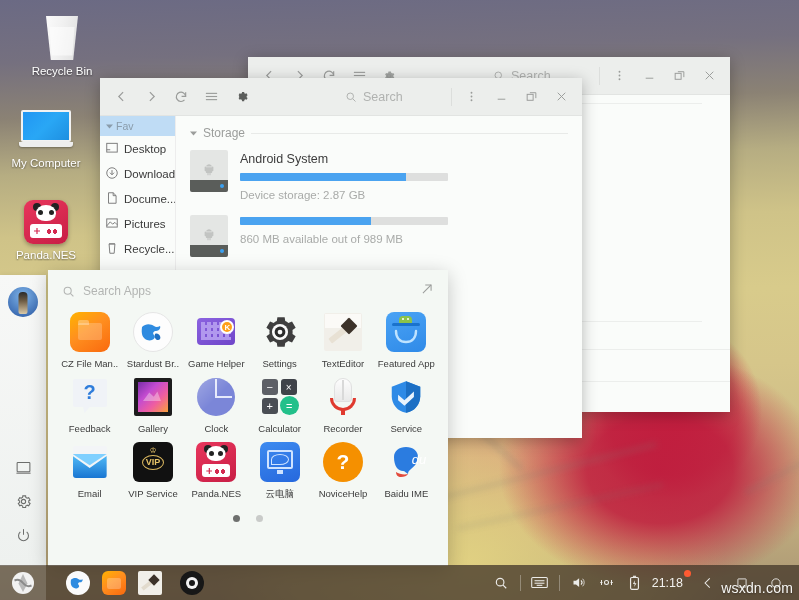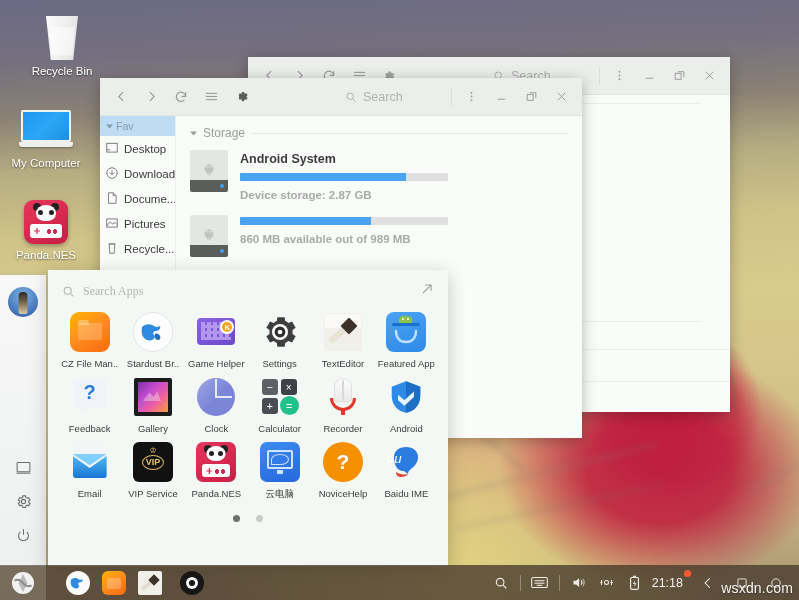--- a/index.html
+++ b/index.html
@@ -167,35 +167,35 @@
     position:absolute; left:50%; top:10px; transform:translateX(-50%);
     width:15px;height:17px; color:#c2c4c2;
   }
   .stor-thumb .foot {
     position:absolute; left:0; right:0; bottom:0; height:12px; background:#5a5d5a;
   }
   .stor-thumb .foot::after{
     content:""; position:absolute; right:4px; top:4px; width:4px;height:4px;
     border-radius:50%; background:#3aa0f0;
   }
-  .stor-info { flex:1 1 auto; padding-top:2px; min-width:0;font-weight:bold; }
+  .stor-info { flex:1 1 auto; padding-top:2px; min-width:0; }
   .stor-name { font-size:12.5px; color:#3c3c3c; margin-bottom:7px; }
   .stor-bar { height:8px; background:#dedfde; border-radius:1px; width:208px; overflow:hidden; }
   .stor-bar > i { display:block; height:100%; background:#4aa3f0; }
   .stor-sub { font-size:11.5px; color:#a9aba9; margin-top:8px; }
 
   
   #drawer {
     position:absolute; left:48px; top:270px; width:400px; height:296px;
     background:#f4f8f4; box-shadow: 0 4px 18px rgba(0,0,0,0.22);
   }
   .drawer-top { display:flex; align-items:center; padding: 12px 14px 4px 14px; }
   .drawer-search {
     display:flex; align-items:center; gap:8px; color:#b3b5b3; font-size:12px;
-    flex:1 1 auto; cursor:text;font-family:Liberation Serif, serif;
+    flex:1 1 auto; cursor:text;
   }
   .expand-ico { color:#9a9c9a; cursor:pointer; }
   .app-grid {
     display:grid; grid-template-columns: repeat(6, 1fr);
     row-gap: 8px; padding: 8px 10px 0 10px;
   }
   .app-cell { text-align:center; cursor:pointer; user-select:none; }
   .app-ico {
     width:40px;height:40px;margin:0 auto 6px auto;position:relative;
   }
@@ -705,21 +705,21 @@
     </div>
 
     <div class="app-cell">
       <div class="app-ico">
         <svg width="38" height="38" viewBox="0 0 24 24" style="position:absolute;left:1px;top:1px;">
           <path d="M12 2l9 3.5v6c0 5.2-3.7 9.6-9 10.5-5.3-.9-9-5.3-9-10.5v-6z" fill="#2e8ae6"></path>
           <path d="M12 2l9 3.5v6c0 5.2-3.7 9.6-9 10.5z" fill="#1c6fc4"></path>
           <path d="M7 10.5l4 3.5 6-5.5v3.5l-6 5.5-4-3.5z" fill="#e9f3fd"></path>
         </svg>
       </div>
-      <div class="app-label">Android</div>
+      <div class="app-label">Service</div>
     </div>
 
     <div class="app-cell">
       <div class="app-ico">
         <div style="position:absolute;left:3px;top:4px;width:34px;height:22px;background:#f3f5f7;border-radius:2px;"></div>
         <div style="position:absolute;left:3px;top:14px;width:34px;height:22px;background:linear-gradient(180deg,#4fb8f5 0%,#1976d2 100%);clip-path:polygon(0 100%,0 0,50% 55%,100% 0,100% 100%);border-radius:0 0 3px 3px;"></div>
         <div style="position:absolute;left:3px;top:12px;width:34px;height:14px;background:#7fd0ff;clip-path:polygon(0 0,100% 0,50% 80%);"></div>
       </div>
       <div class="app-label">Email</div>
     </div>
@@ -765,21 +765,21 @@
       </div>
       <div class="app-label">NoviceHelp</div>
     </div>
 
     <div class="app-cell">
       <div class="app-ico">
         <svg width="38" height="34" viewBox="0 0 38 34" style="position:absolute;left:1px;top:3px;">
           <path d="M7 12c0-6 5-10 12-10s12 4 12 10c0 5-3 9-7 12-2 1.5-3 3-3 5-2-1-3-3-5-3-5 0-9-5-9-14z" fill="#2b7ce0"></path>
           <path d="M9 27c3 2 8 3 12 2-1 2-4 3-7 3-3 0-5-2-5-5z" fill="#e24a3c"></path>
         </svg>
-        <div style="position:absolute;left:0;top:10px;width:40px;text-align:left;color:#fff;font-size:13px;font-style:italic;font-family:Liberation Mono, monospace;">du</div>
+        <div style="position:absolute;left:0;top:10px;width:40px;text-align:right;color:#fff;font-size:13px;font-style:italic;font-family:Liberation Sans, sans-serif;">du</div>
       </div>
       <div class="app-label">Baidu IME</div>
     </div>
 
   </div>
 
   <div class="dots">
     <div class="dot active"></div>
     <div class="dot"></div>
   </div>

